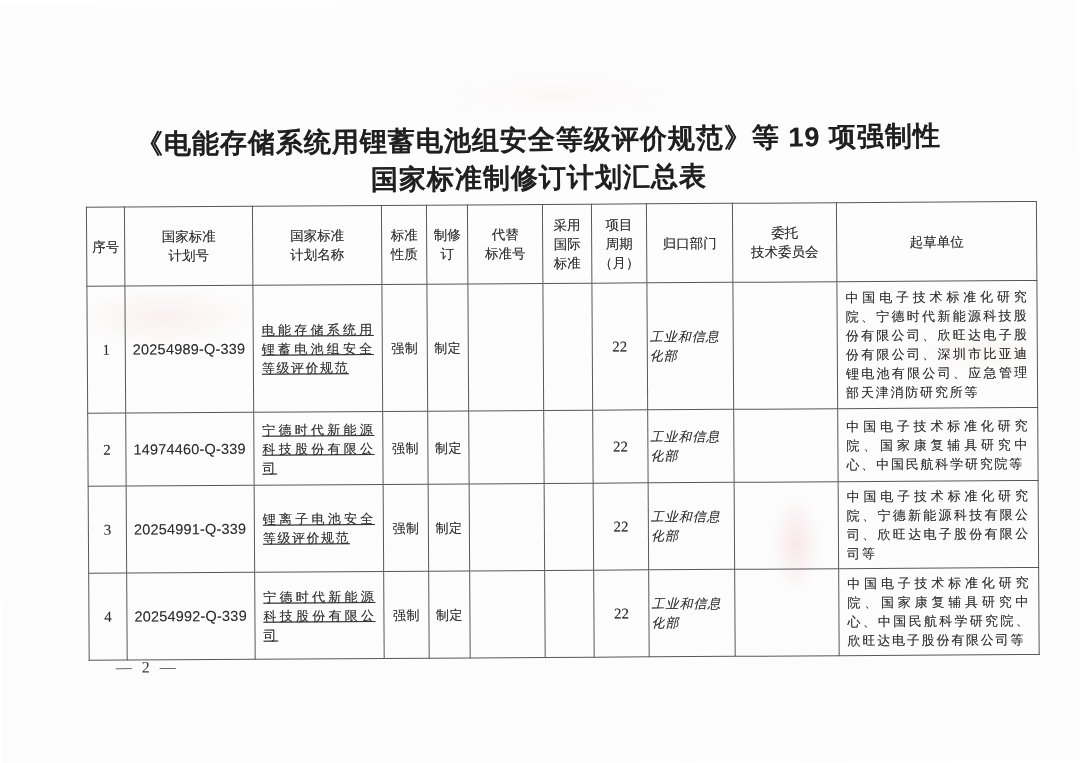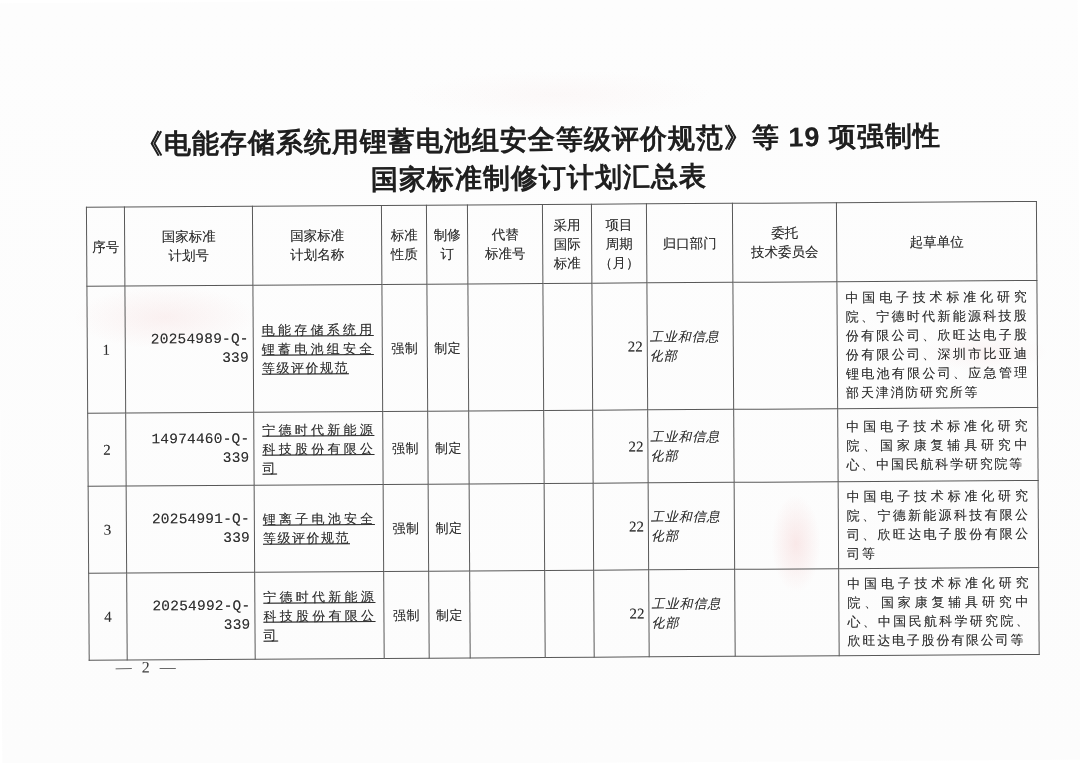--- a/index.html
+++ b/index.html
@@ -80,41 +80,41 @@
   tbody tr:nth-child(3) { height: 85px; }
   tbody tr:nth-child(4) { height: 84px; }
 
   
   .plan-table td:nth-child(1) {
     text-align: center;
     font-family: "Liberation Serif", serif;
     font-size: 15px;
   }
   .plan-table td:nth-child(2) {
-    text-align: right;
-    padding-left: 18px;
-    font-family: Liberation Mono, monospace;
+    text-align: left;
+    padding-left: 7px;
+    font-family: Liberation Sans, sans-serif;
     font-size: 14.5px;
     letter-spacing: 0.2px;
   }
   .plan-table td:nth-child(3) {
     text-align: justify;
     text-align-last: left;
     padding: 4px 8px;
     letter-spacing: 1.5px;
     text-decoration: underline;
   }
   .plan-table td:nth-child(4),
   .plan-table td:nth-child(5) {
     text-align: center;
     letter-spacing: 0.5px;
     border-radius: 17px;
   }
   .plan-table td:nth-child(8) {
-    text-align: right;
+    text-align: center;
     font-family: "Liberation Serif", serif;
     font-size: 15px;
   }
   .plan-table td:nth-child(9) {
     text-align: left;
     padding: 4px 2px;
     letter-spacing: 1px;
     font-style: italic;
   }
   .plan-table td:nth-child(11) {

